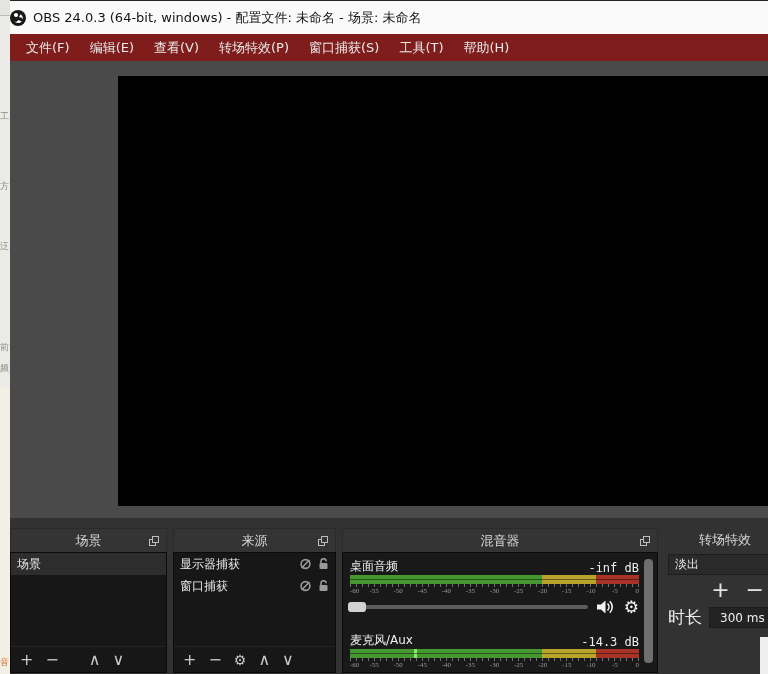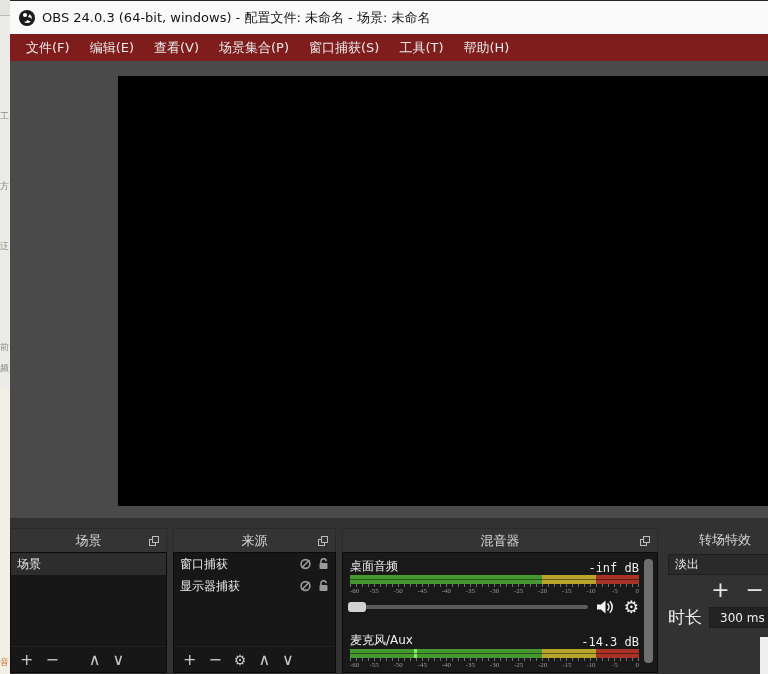--- a/index.html
+++ b/index.html
@@ -9,21 +9,21 @@
   
   .bg-sliver{position:absolute;left:0;top:0;width:10px;height:674px;background:#ecebe7;}
   .bg-sliver .frag{position:absolute;left:0;width:10px;font-size:9px;color:#8a8a86;overflow:hidden;}
   .bg-sliver .frag.orange{color:#d07a3a;}
   .bg-sliver .topfrag{position:absolute;left:0;top:0;width:10px;height:16px;background:#e5e4e0;border-bottom:1px solid #bbb;}
   .bg-sliver .lower{position:absolute;left:0;top:388px;width:10px;height:286px;background:#f2efe5;}
 
   
   .obs-window{position:absolute;left:10px;top:0;width:758px;height:674px;background:#323232;border-top:1px solid #242424;}
 
-  .titlebar{height:33px;background:#fafafa;display:flex;align-items:center;padding-left:9px;}
+  .titlebar{height:33px;background:#fafafa;display:flex;align-items:center;}
   .obs-logo{width:16px;height:16px;margin-right:7px;flex:0 0 auto;}
   .title-text{font-size:13px;color:#151515;white-space:nowrap;}
 
   .menubar{height:27px;background:#7f1d1d;display:flex;align-items:center;padding-left:7px;gap:2px;}
   .menu-item{color:#e9e9e9;font-size:13px;padding:4px 9px;white-space:nowrap;cursor:default;}
 
   .main-area{position:relative;height:457px;background:#4a4a4a;}
   .preview-canvas{position:absolute;left:108px;top:15px;width:650px;height:430px;background:#000;}
 
   
@@ -107,21 +107,21 @@
         <path d="M10.5 4.2 A5 5 0 0 1 12.6 9.6 A3 3 0 0 0 8.9 7.3 Z" fill="#fff"></path>
         <path d="M11.8 11.4 A5 5 0 0 1 4.2 11.2 A3 3 0 0 0 8.4 10.1 Z" fill="#fff"></path>
       </svg>
       <span class="title-text">OBS 24.0.3 (64-bit, windows) - 配置文件: 未命名 - 场景: 未命名</span>
     </div>
 
     <div class="menubar">
       <span class="menu-item">文件(F)</span>
       <span class="menu-item">编辑(E)</span>
       <span class="menu-item">查看(V)</span>
-      <span class="menu-item">场景集合(P)</span>
+      <span class="menu-item">转场特效(P)</span>
       <span class="menu-item">窗口捕获(S)</span>
       <span class="menu-item">工具(T)</span>
       <span class="menu-item">帮助(H)</span>
     </div>
 
     <div class="main-area">
       <div class="preview-canvas"></div>
     </div>
 
     <div class="dock-area">
@@ -154,34 +154,34 @@
         <div class="dock-header">
           <span class="dock-title">来源</span>
           <svg class="detach-icon" viewBox="0 0 10 10">
             <rect x="0.5" y="3.5" width="6" height="6" fill="none" stroke="#bdbdbd"></rect>
             <rect x="3.5" y="0.5" width="6" height="6" fill="#343434" stroke="#bdbdbd"></rect>
           </svg>
         </div>
         <div class="dock-body">
           <div class="list">
             <div class="list-row">
-              <span>窗口捕获</span>
+              <span>显示器捕获</span>
               <span class="row-icons">
                 <svg width="15" height="12" viewBox="0 0 15 12">
                   <circle cx="7.5" cy="6" r="4.4" fill="none" stroke="#9a9a9a" stroke-width="1.6"></circle>
                   <line x1="3.6" y1="10" x2="11.4" y2="2" stroke="#9a9a9a" stroke-width="1.6"></line>
                 </svg>
                 <svg width="11" height="12" viewBox="0 0 11 12">
                   <path d="M3 5 V3.4 A2.6 2.6 0 0 1 8.2 3.2" fill="none" stroke="#9a9a9a" stroke-width="1.6"></path>
                   <rect x="1.5" y="5" width="8" height="6" rx="1" fill="#9a9a9a"></rect>
                 </svg>
               </span>
             </div>
             <div class="list-row">
-              <span>显示器捕获</span>
+              <span>窗口捕获</span>
               <span class="row-icons">
                 <svg width="15" height="12" viewBox="0 0 15 12">
                   <circle cx="7.5" cy="6" r="4.4" fill="none" stroke="#9a9a9a" stroke-width="1.6"></circle>
                   <line x1="3.6" y1="10" x2="11.4" y2="2" stroke="#9a9a9a" stroke-width="1.6"></line>
                 </svg>
                 <svg width="11" height="12" viewBox="0 0 11 12">
                   <path d="M3 5 V3.4 A2.6 2.6 0 0 1 8.2 3.2" fill="none" stroke="#9a9a9a" stroke-width="1.6"></path>
                   <rect x="1.5" y="5" width="8" height="6" rx="1" fill="#9a9a9a"></rect>
                 </svg>
               </span>

